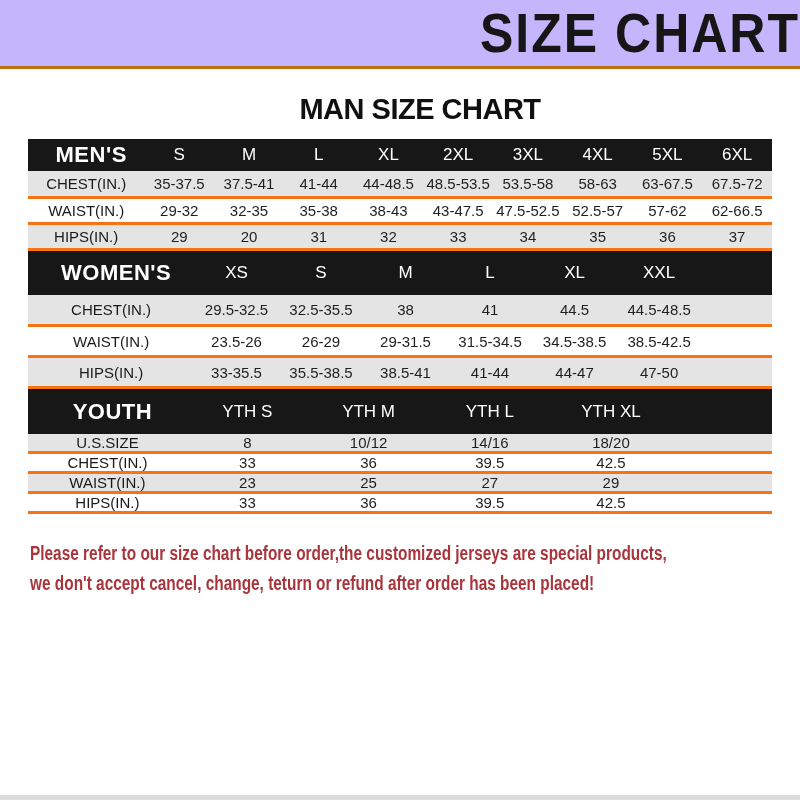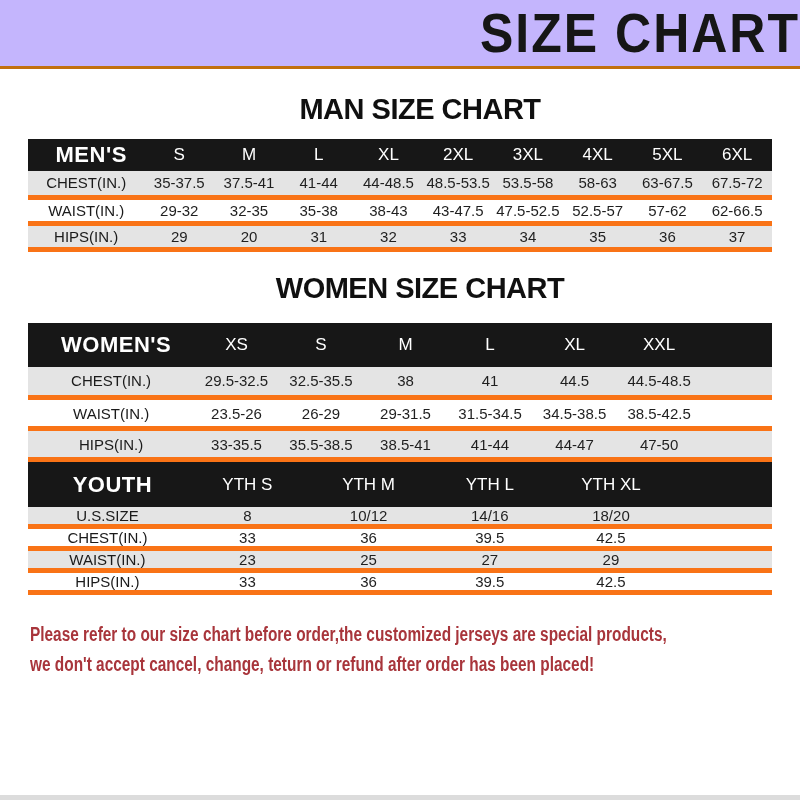--- a/index.html
+++ b/index.html
@@ -41,21 +41,21 @@
   th{font-weight:400;font-size:17px;text-align:center;padding:0;}
   th.label{
     text-align:center;padding-left:10px;
     font-weight:700;font-size:22px;letter-spacing:.5px;
   }
   section.men   th.label{width:14.3%;}
   section.women th.label{width:21%;}
   section.youth th.label{width:20%;}
   section.women th.filler{width:9.5%;}
   section.youth th.filler{width:13.5%;}
-  tbody tr{height:26px;font-size:15px;color:#1f1f1f;border-bottom:5px solid #f97316;margin-top:28px;}
+  tbody tr{height:26px;font-size:15px;color:#1f1f1f;border-bottom:3px solid #f97316;margin-top:28px;}
   section.women tbody tr{height:31px;}
   section.youth tbody tr{height:17px;padding-left:32px;}
   tbody tr:nth-child(odd){background:#E4E4E4;}
   td{text-align:center;padding:0;}
   td.label{font-size:15px;color:#1a1a1a;}
   
   .footer{margin-top:24px;padding-left:30px;}
   .footer-line{
     white-space:nowrap;width:max-content;
     transform:scaleX(0.77);transform-origin:0 50%;
@@ -125,21 +125,20 @@
             <td>33</td>
             <td>34</td>
             <td>35</td>
             <td>36</td>
             <td>37</td>
           </tr>
         </tbody>
       </table>
     </section>
     <section class="chart-section women">
-      <h2 class="section-heading">WOMEN SIZE CHART</h2>
       <table>
         <thead>
           <tr>
             <th class="label">WOMEN'S</th>
             <th>XS</th>
             <th>S</th>
             <th>M</th>
             <th>L</th>
             <th>XL</th>
             <th>XXL</th>

